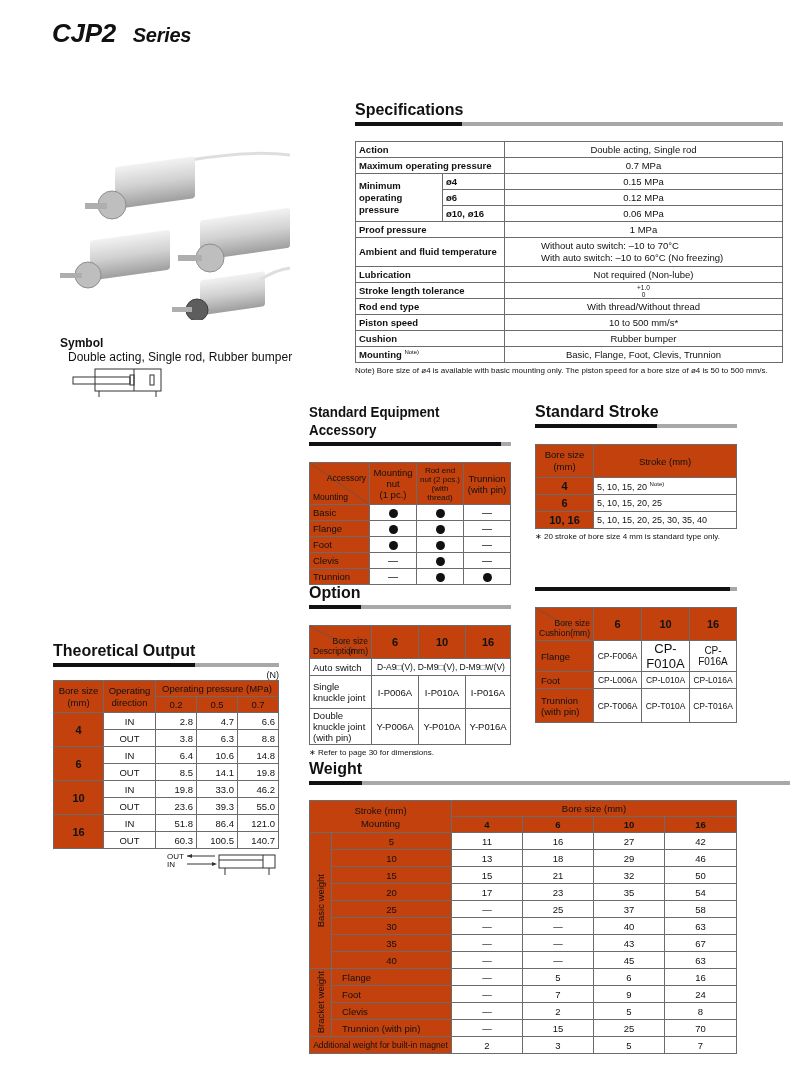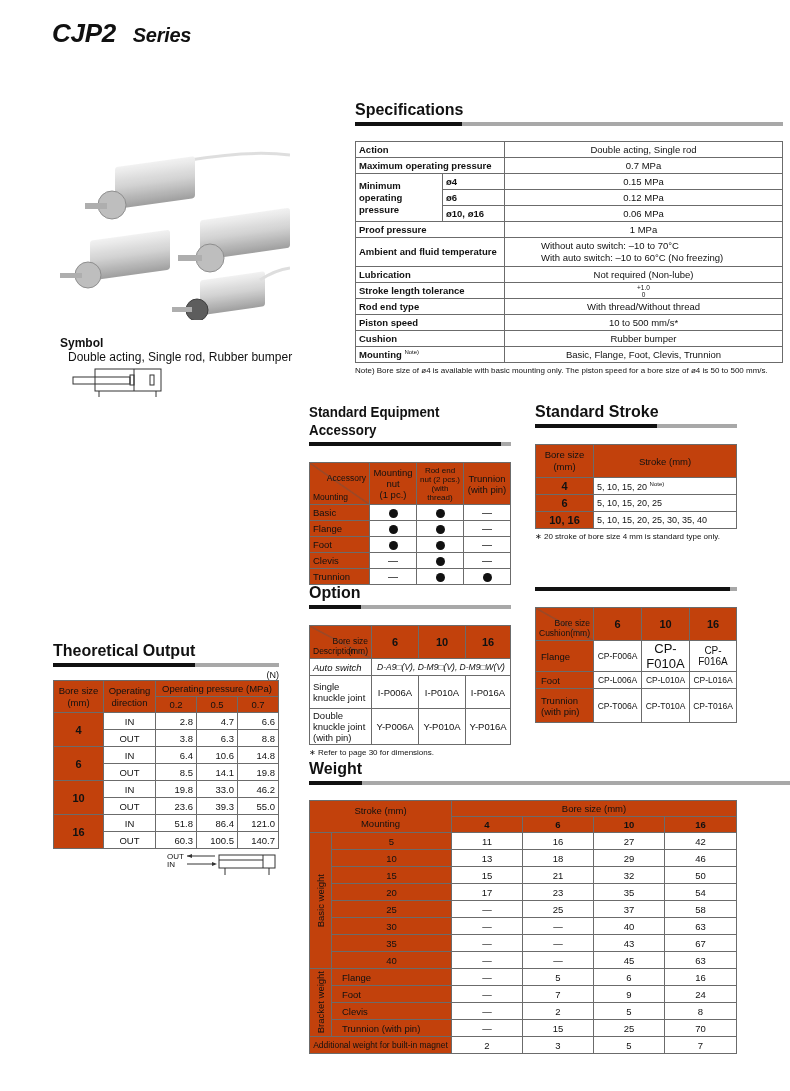--- a/index.html
+++ b/index.html
@@ -269,21 +269,21 @@
     <tbody>
         <tr class="hdr" style="height:33px;">
       <td class="diag">
         <span class="tr" style="width:52px">Bore size (mm)</span>
         <span class="bl">Description</span>
       </td>
       <td class="c b" style="font-size:11px;">6</td>
       <td class="c b" style="font-size:11px;">10</td>
       <td class="c b" style="font-size:11px;">16</td>
     </tr>
-    <tr style="height:17px;font-style:italic;">
+    <tr style="height:17px;">
       <td>Auto switch</td>
       <td colspan="3" class="c" style="font-size:8.5px; white-space:nowrap;">D-A9□(V), D-M9□(V), D-M9□W(V)</td>
     </tr>
     <tr style="height:33px;">
       <td style="line-height:11px;">Single knuckle joint</td>
       <td class="c">I-P006A</td>
       <td class="c">I-P010A</td>
       <td class="c">I-P016A</td>
     </tr>
     <tr style="height:36px;">

